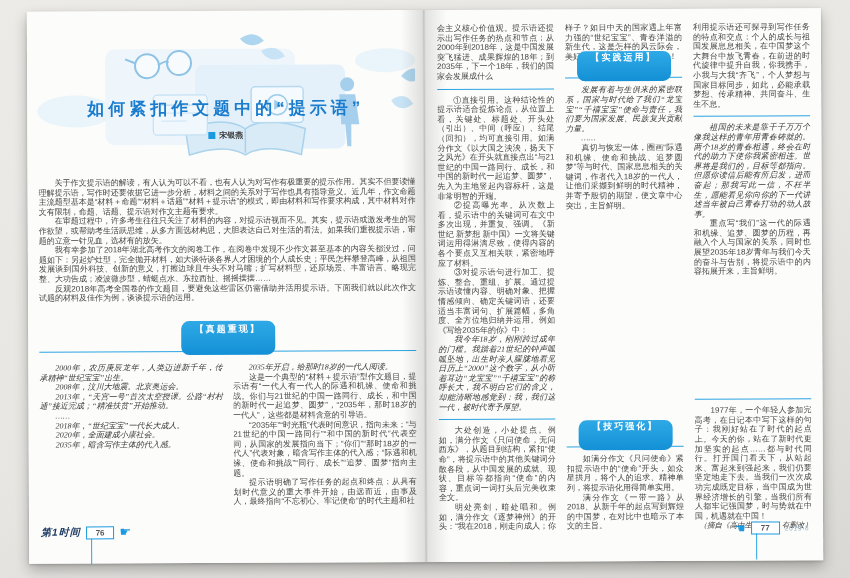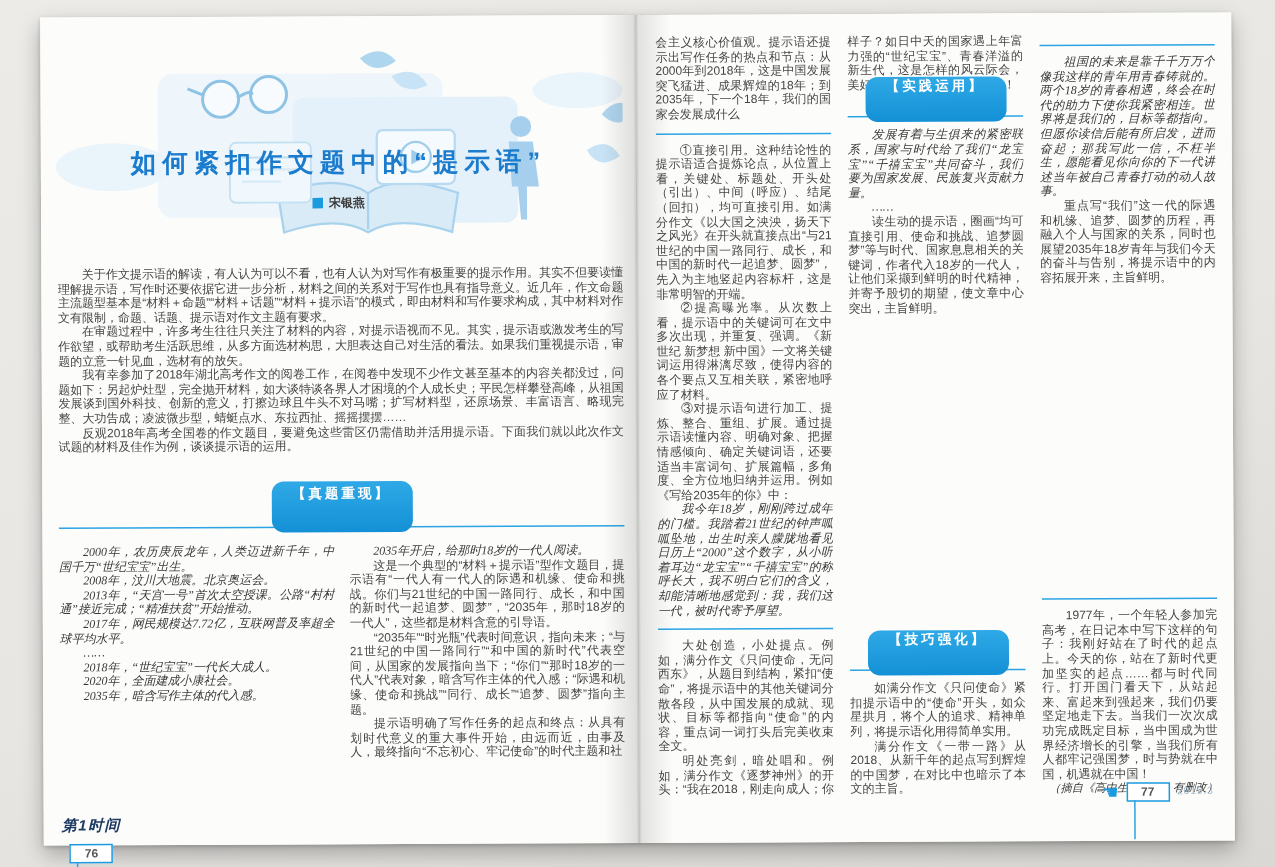--- a/index.html
+++ b/index.html
@@ -56,22 +56,22 @@
   .cols{
     position:absolute;left:11px;right:9px;top:352px;height:176px;overflow:hidden;
     display:flex;gap:10px;
   }
   .cols .col{flex:1;font-size:8px;line-height:9.6px;color:#454545;text-align:justify;overflow:hidden;}
   .cols .col p{margin:0;text-indent:2em;}
   .kai, .kai p, p.kai{
     font-family:"Liberation Serif",serif;font-style:italic;color:#383838;
   }
   .footer-left{
-    position:absolute;left:12px;bottom:6px;height:14px;z-index:3;
-    display:flex;align-items:center;gap:5px;flex-direction:column;
+    position:absolute;left:12px;bottom:24px;height:14px;z-index:3;
+    display:flex;align-items:center;gap:5px;
   }
   .brand{font-size:10px;font-weight:bold;font-style:italic;color:#1d3a63;letter-spacing:1px;}
   .pagebox{
     position:relative;border:1px solid #1b9ae0;background:#fff;
     font-size:8px;font-weight:bold;color:#555;padding:1px 9px;line-height:9px;
   }
   .pagebox .vline{position:absolute;left:4px;top:100%;width:1px;height:26px;background:#2aa4e4;}
   .hand{color:#1b9ae0;font-size:13px;line-height:10px;}
 
   
@@ -162,24 +162,23 @@
       <p>反观2018年高考全国卷的作文题目，要避免这些雷区仍需借助并活用提示语。下面我们就以此次作文试题的材料及佳作为例，谈谈提示语的运用。</p>
     </div>
 
     <div class="sec-rule">
       <div class="rule-line"></div>
       <span class="badge">【真题重现】</span>
     </div>
 
     <div class="cols">
       <div class="col kai">
-        <p>2000年，农历庚辰龙年，人类迈进新千年，中国千万“世纪宝宝”出生。</p>
+        <p>2000年，农历庚辰龙年，人类迈进新千年，传承精神“世纪宝宝”出生。</p>
         <p>2008年，汶川大地震。北京奥运会。</p>
         <p>2013年，“天宫一号”首次太空授课。公路“村村通”接近完成；“精准扶贫”开始推动。</p>
-        <p>2017年，网民规模达7.72亿，互联网普及率超全球平均水平。</p>
         <p>……</p>
         <p>2018年，“世纪宝宝”一代长大成人。</p>
         <p>2020年，全面建成小康社会。</p>
         <p>2035年，暗含写作主体的代入感。</p>
       </div>
       <div class="col">
         <p class="kai noind">2035年开启，给那时18岁的一代人阅读。</p>
         <p>这是一个典型的“材料＋提示语”型作文题目，提示语有“一代人有一代人的际遇和机缘、使命和挑战。你们与21世纪的中国一路同行、成长，和中国的新时代一起追梦、圆梦”，“2035年，那时18岁的一代人”，这些都是材料含意的引导语。</p>
         <p>“2035年”“时光瓶”代表时间意识，指向未来；“与21世纪的中国一路同行”“和中国的新时代”代表空间，从国家的发展指向当下；“你们”“那时18岁的一代人”代表对象，暗含写作主体的代入感；“际遇和机缘、使命和挑战”“同行、成长”“追梦、圆梦”指向主题。</p>
         <p>提示语明确了写作任务的起点和终点：从具有划时代意义的重大事件开始，由远而近，由事及人，最终指向“不忘初心、牢记使命”的时代主题和社</p>
@@ -209,33 +208,34 @@
         <p>明处亮剑，暗处唱和。例如，满分作文《逐梦神州》的开头：“我在2018，刚走向成人；你在2035，按下时代快门，逐梦神州。”这几句话把时间、对象、目标等提示语中的关键元素都有所呈现，呼应、强调，自然而又巧妙。</p>
 
       </div>
 
       <div class="rcol">
         <p class="noind">样子？如日中天的国家遇上年富力强的“世纪宝宝”、青春洋溢的新生代，这是怎样的风云际会，美好愿景值得每一个国人期待！</p>
         <div class="colbadge">
           <div class="rule-line"></div>
           <span class="badge">【实践运用】</span>
         </div>
-        <p class="kai">发展有着与生俱来的紧密联系，国家与时代给了我们“龙宝宝”“千禧宝宝”共同奋斗，我们要为国家发展、民族复兴贡献力量。</p>
+        <p class="kai">发展有着与生俱来的紧密联系，国家与时代给了我们“龙宝宝”“千禧宝宝”使命与责任，我们要为国家发展、民族复兴贡献力量。</p>
         <p class="kai">……</p>
-        <p>读生动的提示语，圈画“均可直接引用、使命和挑战、追梦圆梦”等与时代、国家息息相关的关键词，作者代入18岁的一代人，让他们采撷到鲜明的时代精神，并寄予殷切的期望，使文章中心突出，主旨鲜明。</p>
+        <p>真切与恢宏一体，圈画“际遇和机缘、使命和挑战、追梦圆梦”等与时代、国家息息相关的关键词，作者代入18岁的一代人，让他们采撷到鲜明的时代精神，并寄予殷切的期望，使文章中心突出，主旨鲜明。</p>
         <div class="sp"></div>
         <div class="colbadge">
           <div class="rule-line"></div>
           <span class="badge">【技巧强化】</span>
         </div>
         <p>如满分作文《只问使命》紧扣提示语中的“使命”开头，如众星拱月，将个人的追求、精神单列，将提示语化用得简单实用。</p>
         <p>满分作文《一带一路》从2018、从新千年的起点写到辉煌的中国梦，在对比中也暗示了本文的主旨。</p>
       </div>
 
       <div class="rcol">
+        <p class="noind">利用提示语还可探寻到写作任务的特点和交点：个人的成长与祖国发展息息相关，在中国梦这个大舞台中放飞青春，在前进的时代旋律中提升自我，你我携手，小我与大我“齐飞”，个人梦想与国家目标同步，如此，必能承载梦想、传承精神、共同奋斗、生生不息。</p>
         <div class="bhr"></div>
         <p class="kai">祖国的未来是靠千千万万个像我这样的青年用青春铸就的。两个18岁的青春相遇，终会在时代的助力下使你我紧密相连。世界将是我们的，目标等都指向。但愿你读信后能有所启发，进而奋起；那我写此一信，不枉半生，愿能看见你向你的下一代讲述当年被自己青春打动的动人故事。</p>
         <p>重点写“我们”这一代的际遇和机缘、追梦、圆梦的历程，再融入个人与国家的关系，同时也展望2035年18岁青年与我们今天的奋斗与告别，将提示语中的内容拓展开来，主旨鲜明。</p>
         <div class="sp"></div>
         <div class="bhr"></div>
         <p>1977年，一个年轻人参加完高考，在日记本中写下这样的句子：我刚好站在了时代的起点上。今天的你，站在了新时代更加坚实的起点……都与时代同行。打开国门看天下，从站起来、富起来到强起来，我们仍要坚定地走下去。当我们一次次成功完成既定目标，当中国成为世界经济增长的引擎，当我们所有人都牢记强国梦，时与势就在中国，机遇就在中国！</p>
         <p class="kai source noind">（摘自《高中生学习》，有删改）</p>
       </div>
 
     </div>

